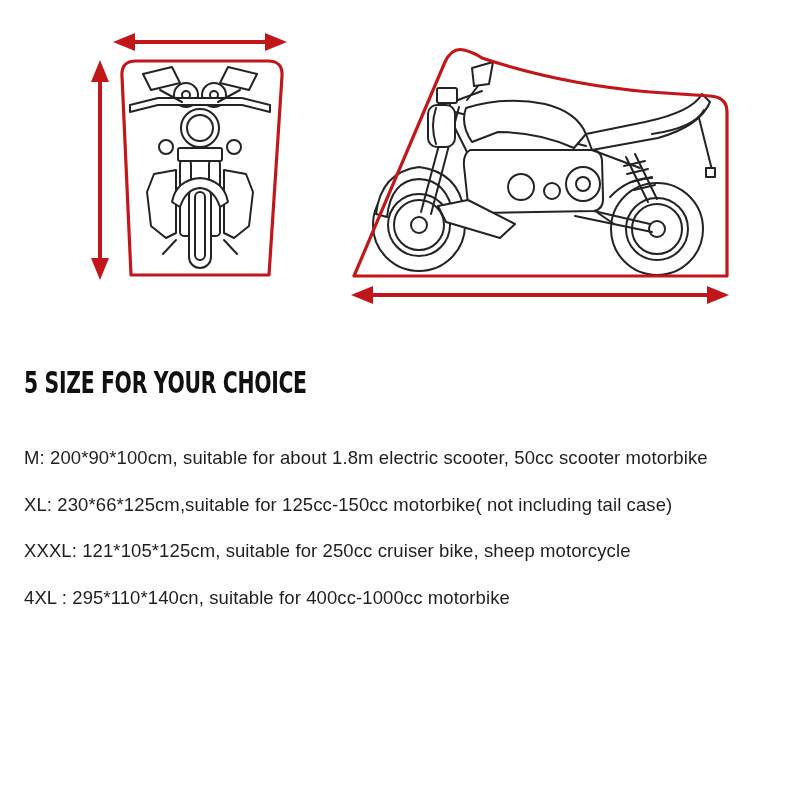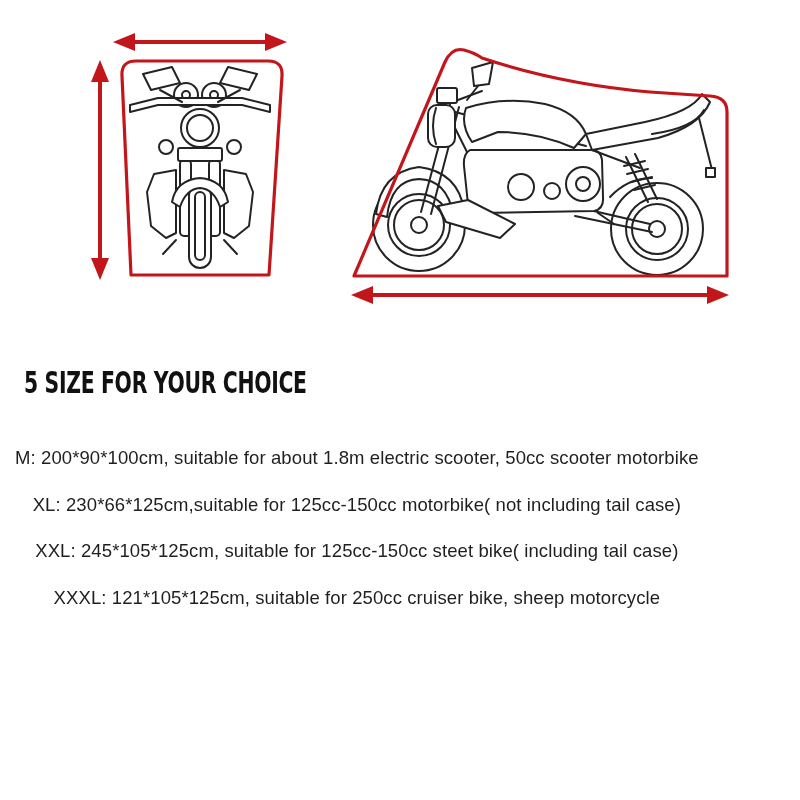--- a/index.html
+++ b/index.html
@@ -28,21 +28,21 @@
   .ink   { stroke: var(--ink); stroke-width: 2; fill: none; stroke-linejoin: round; stroke-linecap: round; }
   .ink-w { stroke: var(--ink); stroke-width: 2; fill: #ffffff; stroke-linejoin: round; }
 
   .page-title {
     position: absolute; left: 24px; top: 365px; margin: 0;
     font-family: "DejaVu Sans", sans-serif;
     font-size: 30px; font-weight: bold; color: #111111;
     letter-spacing: -0.5px; white-space: nowrap;
     transform: scaleX(0.68); transform-origin: left top;
   }
-  .size-list { position: absolute; left: 15px; top: 448px; text-align: center; }
+  .size-list { position: absolute; left: 24px; top: 448px; }
   .size-list p {
     margin: 0 0 27.5px 0;
     font-size: 18.5px; line-height: 19px;
     color: var(--text-color);
     white-space: nowrap; letter-spacing: 0.1px;
   }
 </style>
 </head>
 <body>
 
@@ -189,17 +189,17 @@
         <polygon class="red-fill" points="729,295 707,286 707,304"></polygon>
       </g>
     </g>
   </svg>
 
   <h1 class="page-title">5 SIZE FOR YOUR CHOICE</h1>
 
   <div class="size-list">
     <p>M: 200*90*100cm, suitable for about 1.8m electric scooter, 50cc scooter motorbike</p>
     <p>XL: 230*66*125cm,suitable for 125cc-150cc motorbike( not including tail case)</p>
-    <p>XXL: 245*105*125cm, suitable for 125cc-150cc steet bike( including tail case)</p>
     <p>XXXL: 121*105*125cm, suitable for 250cc cruiser bike, sheep motorcycle</p>
+    <p>4XL : 295*110*140cn, suitable for 400cc-1000cc motorbike</p>
   </div>
 
 </div>
 
 </body></html>

